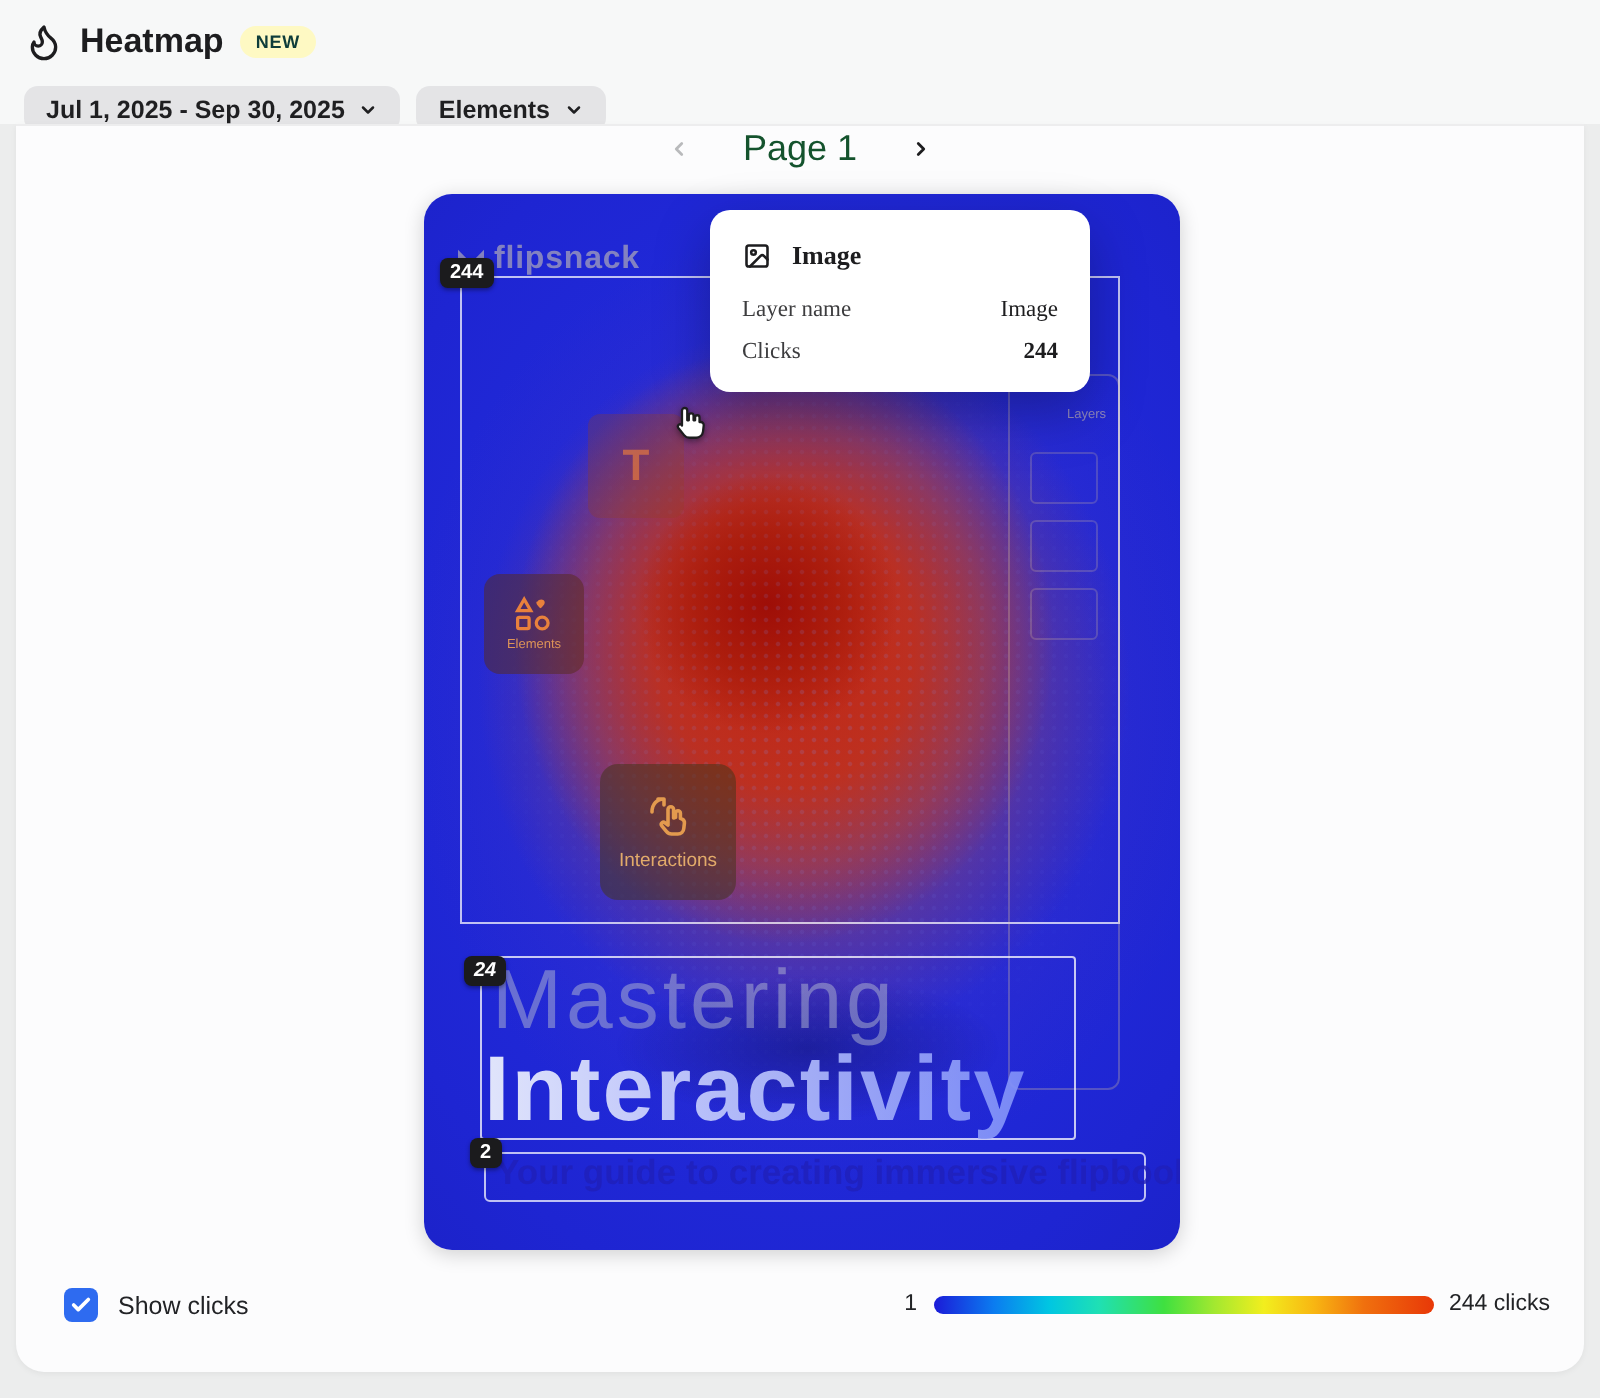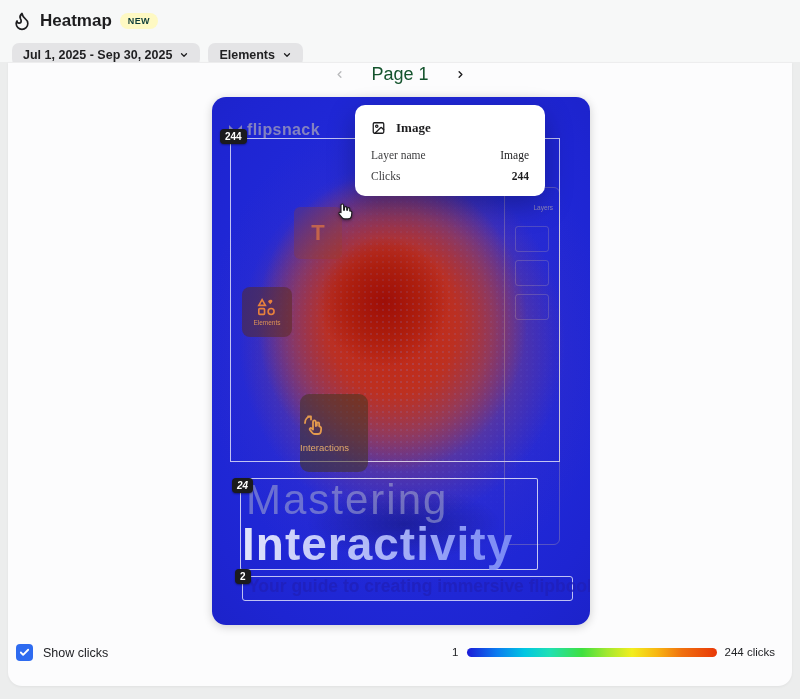--- a/index.html
+++ b/index.html
@@ -58,23 +58,23 @@
   .badge-subtitle { left:23px; top:472px; }
 
   .t-tile { position:absolute; left:82px; top:110px; width:48px; height:52px; border-radius:6px;
             background:rgba(150,60,28,.28); display:flex; align-items:center; justify-content:center;
             color:rgba(235,125,60,.65); font-size:22px; font-weight:700; }
   .elements-card { position:absolute; left:30px; top:190px; width:50px; height:50px; border-radius:8px;
             background:rgba(88,42,24,.5); display:flex; flex-direction:column; align-items:center;
             justify-content:center; gap:3px; }
   .elements-card svg { width:20px; height:18px; color:#e8813c; }
   .elements-card span { font-size:6.5px; color:#dd9357; }
-  .interactions-card { position:absolute; left:88px; top:285px; width:68px; height:78px; border-radius:9px;
-            background:rgba(66,52,24,.52); display:flex; flex-direction:column; align-items:flex-start;
-            justify-content:center; gap:5px;margin-top:12px; }
+  .interactions-card { position:absolute; left:88px; top:285px; width:68px; height:68px; border-radius:9px;
+            background:rgba(66,52,24,.52); display:flex; flex-direction:column; align-items:center;
+            justify-content:center; gap:5px; }
   .interactions-card svg { width:26px; height:24px; color:#e39a4e; }
   .interactions-card span { font-size:9.5px; color:#e2aa6a; }
   .layers-panel { position:absolute; left:292px; top:90px; width:56px; height:358px; border-radius:6px;
             border:1px solid rgba(228,202,156,.28); }
   .layers-panel span { position:absolute; right:6px; top:16px; font-size:6.5px; color:rgba(230,212,172,.55); }
   .layers-panel i { position:absolute; left:10px; width:34px; height:26px; border:1px solid rgba(228,202,156,.22); border-radius:3px; }
   .lp1{ top:38px; } .lp2{ top:72px; } .lp3{ top:106px; }
 
   .title-region { position:absolute; left:28px; top:381px; width:298px; height:92px;
             border:1px solid rgba(255,255,255,.75); border-radius:2px;
@@ -96,21 +96,21 @@
   .tt-head svg { width:15px; height:14px; color:#1d1d1f; }
   .tt-title { font-size:13px; font-weight:700; color:#1d1d1f; }
   .tt-row { display:flex; justify-content:space-between; font-size:11.5px; color:#3d3d3f; margin-top:9px; }
   .tt-row .tt-val { color:#1d1d1f; }
   .tt-row .tt-val.bold { font-weight:700; }
 
   .cursor { position:absolute; left:334px; top:200px; width:21px; height:22px; z-index:6;
             filter:drop-shadow(0 1px 1.5px rgba(0,0,0,.45)); }
 
   
-  .show-clicks { position:absolute; left:16px; top:644px; display:flex; align-items:center; gap:10px;
+  .show-clicks { position:absolute; left:32px; top:644px; display:flex; align-items:center; gap:10px;
                  cursor:pointer; z-index:2; }
   .checkbox { width:17px; height:17px; border-radius:4px; background:#2e6bf0; display:flex;
               align-items:center; justify-content:center; }
   .checkbox svg { width:11px; height:11px; color:#fff; }
   .show-clicks span { font-size:12.5px; color:#222326; }
   .legend { position:absolute; right:25px; top:646px; display:flex; align-items:center; gap:8px; z-index:2; }
   .legend-min, .legend-max { font-size:11.5px; color:#222326; }
   .legend-bar { width:250px; height:9px; border-radius:5px;
       background:linear-gradient(90deg,#1b1bd8 0%,#0b7cf0 12%,#00c6e2 23%,#1fe0b4 33%,#3fe040 46%,
                  #a2e830 56%,#f2ee1e 66%,#f8b612 76%,#f0700e 86%,#e83808 100%); }

